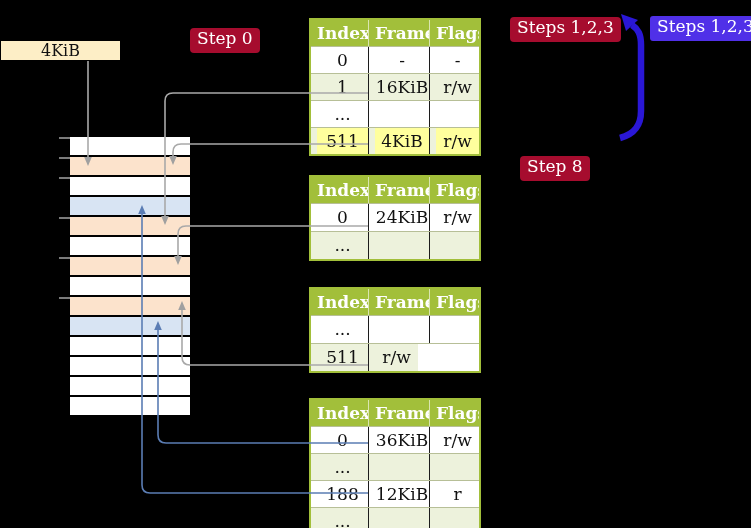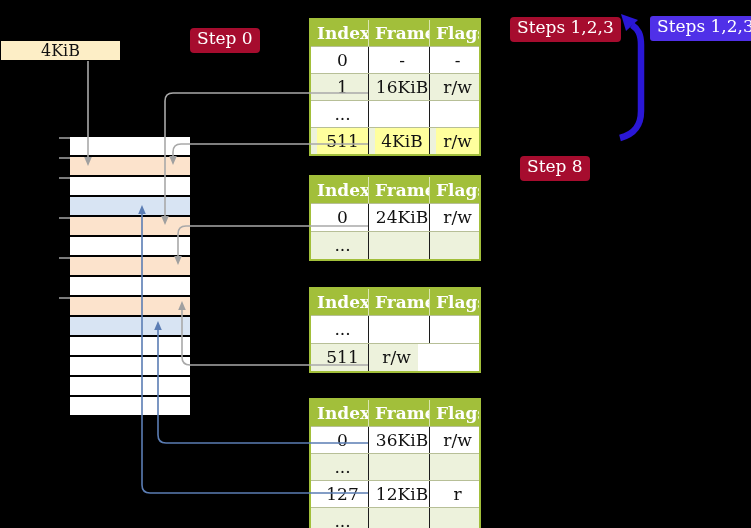--- a/index.html
+++ b/index.html
@@ -150,21 +150,21 @@
         <div class="tcell c0">0</div>
         <div class="tcell c1">36KiB</div>
         <div class="tcell c2">r/w</div>
       </div>
       <div class="trow shade">
         <div class="tcell c0">...</div>
         <div class="tcell c1"></div>
         <div class="tcell c2"></div>
       </div>
       <div class="trow">
-        <div class="tcell c0">127</div>
+        <div class="tcell c0">188</div>
         <div class="tcell c1">12KiB</div>
         <div class="tcell c2">r</div>
       </div>
       <div class="trow shade">
         <div class="tcell c0">...</div>
         <div class="tcell c1"></div>
         <div class="tcell c2"></div>
       </div>
     </div>
 

